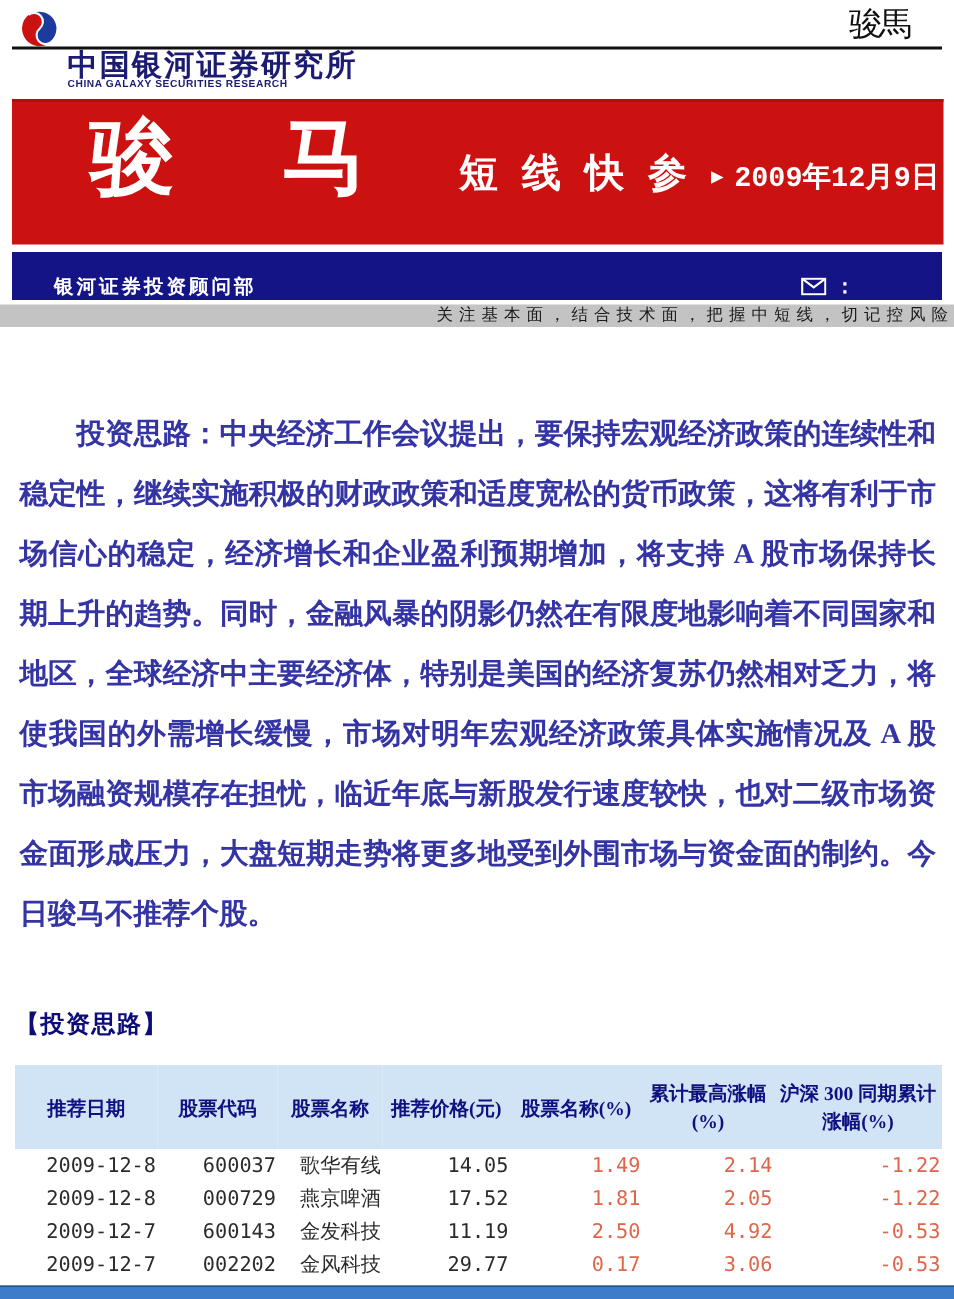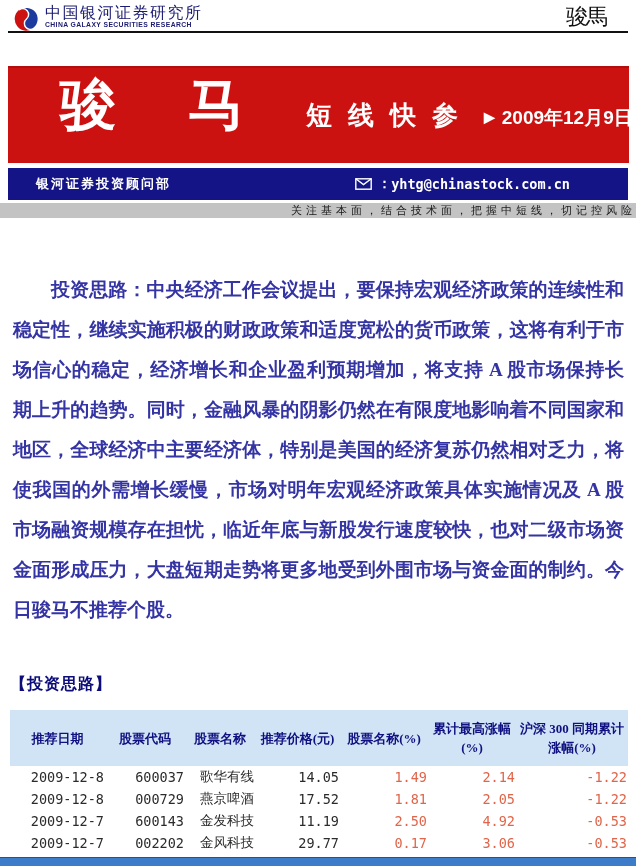--- a/index.html
+++ b/index.html
@@ -8,38 +8,38 @@
     position:relative; width:636px; height:866px; margin:0 auto;
     background:#ffffff; overflow:hidden;
     font-family:"Liberation Sans", sans-serif;
   }
   
   .masthead-wrap { margin:0 8px; border-bottom:2px solid #111111; height:33px; }
   .masthead { display:flex; justify-content:space-between; align-items:flex-start; padding:4px 22px 0 4px; }
   .brand { display:flex; align-items:flex-start; }
   .logo { width:29px; height:28px; margin-top:1px; }
   .brand-text { margin-left:4px; color:#1b1b72; }
-  .brand-cn { font-size:16px; font-weight:normal; letter-spacing:1.5px; line-height:17px; font-family:"Liberation Serif", serif; }
+  .brand-cn { font-size:20px; font-weight:bold; letter-spacing:1.5px; line-height:17px; font-family:"Liberation Serif", serif;margin-top:32px; }
   .brand-en { font-size:6.8px; font-weight:bold; letter-spacing:0.4px; line-height:8px; }
   .seal { font-family:"DejaVu Serif", serif; font-weight:normal; font-size:22px; color:#101010; line-height:26px; letter-spacing:-2px; }
   
   .red-banner {
     margin:33px 7px 0 8px; height:97px; background:#cc1111;
     display:flex; align-items:baseline; padding:0 0 14px 52px; color:#ffffff;
     border-top:2px solid #b30d0d;
   }
   .banner-title { font-size:56px; font-weight:bold; font-family:"Liberation Serif", serif; display:flex; }
   .banner-title .ch2 { margin-left:72px; }
   .banner-sub { font-size:26px; font-weight:bold; letter-spacing:16px; margin-left:62px; font-family:"Liberation Serif", serif; white-space:nowrap; }
-  .banner-date { font-size:19px; font-weight:bold; margin-left:10px; white-space:nowrap; font-family:Liberation Sans, sans-serif; }
+  .banner-date { font-size:19px; font-weight:bold; white-space:nowrap; font-family:Liberation Mono, monospace; }
   .banner-date .tri { font-size:14px; margin-right:7px; display:inline-block; transform:translateY(-2px); }
   
   .dept-bar {
     margin:5px 8px 0; height:32px; background:#141487; color:#ffffff;
-    display:flex; justify-content:space-between; align-items:center; padding:0 58px 0 28px;
+    display:flex; justify-content:space-between; align-items:flex-end; padding:0 58px 0 28px;
   }
   .dept-name { font-size:13px; font-weight:bold; letter-spacing:2px; font-family:"Liberation Serif", serif; }
   .email-wrap { display:flex; align-items:center; font-family:"DejaVu Sans Mono", monospace; font-size:13.5px; font-weight:bold; }
   .email-wrap svg { margin-right:6px; }
   
   .slogan {
     margin-top:3px; height:15px; background:#c3c3c3; color:#1a1a1a;
     font-size:11px; line-height:15px; text-align:right; letter-spacing:4px;
     font-family:"Liberation Serif", serif;
   }
@@ -109,21 +109,20 @@
   </div>
 
   <div class="dept-bar">
     <span class="dept-name">银河证券投资顾问部</span>
     <span class="email-wrap">
       <svg width="17" height="12" viewBox="0 0 17 12">
         <rect x="0.8" y="0.8" width="15.4" height="10.4" fill="none" stroke="#ffffff" stroke-width="1.4"></rect>
         <path d="M0.8,0.8 L8.5,6.6 L16.2,0.8" fill="none" stroke="#ffffff" stroke-width="1.4"></path>
       </svg>
       <span>：</span>
-      <span>yhtg@chinastock.com.cn</span>
     </span>
   </div>
 
   <div class="slogan">关注基本面，结合技术面，把握中短线，切记控风险</div>
 
   <div class="article">
     <p>投资思路：中央经济工作会议提出，要保持宏观经济政策的连续性和稳定性，继续实施积极的财政政策和适度宽松的货币政策，这将有利于市场信心的稳定，经济增长和企业盈利预期增加，将支持 A 股市场保持长期上升的趋势。同时，金融风暴的阴影仍然在有限度地影响着不同国家和地区，全球经济中主要经济体，特别是美国的经济复苏仍然相对乏力，将使我国的外需增长缓慢，市场对明年宏观经济政策具体实施情况及 A 股市场融资规模存在担忧，临近年底与新股发行速度较快，也对二级市场资金面形成压力，大盘短期走势将更多地受到外围市场与资金面的制约。今日骏马不推荐个股。</p>
   </div>
 
   <div class="section-title">【投资思路】</div>

